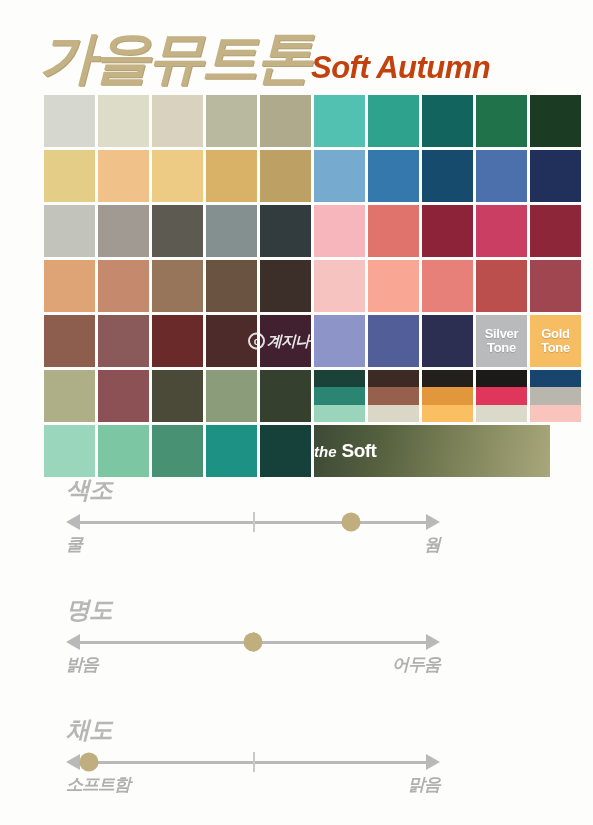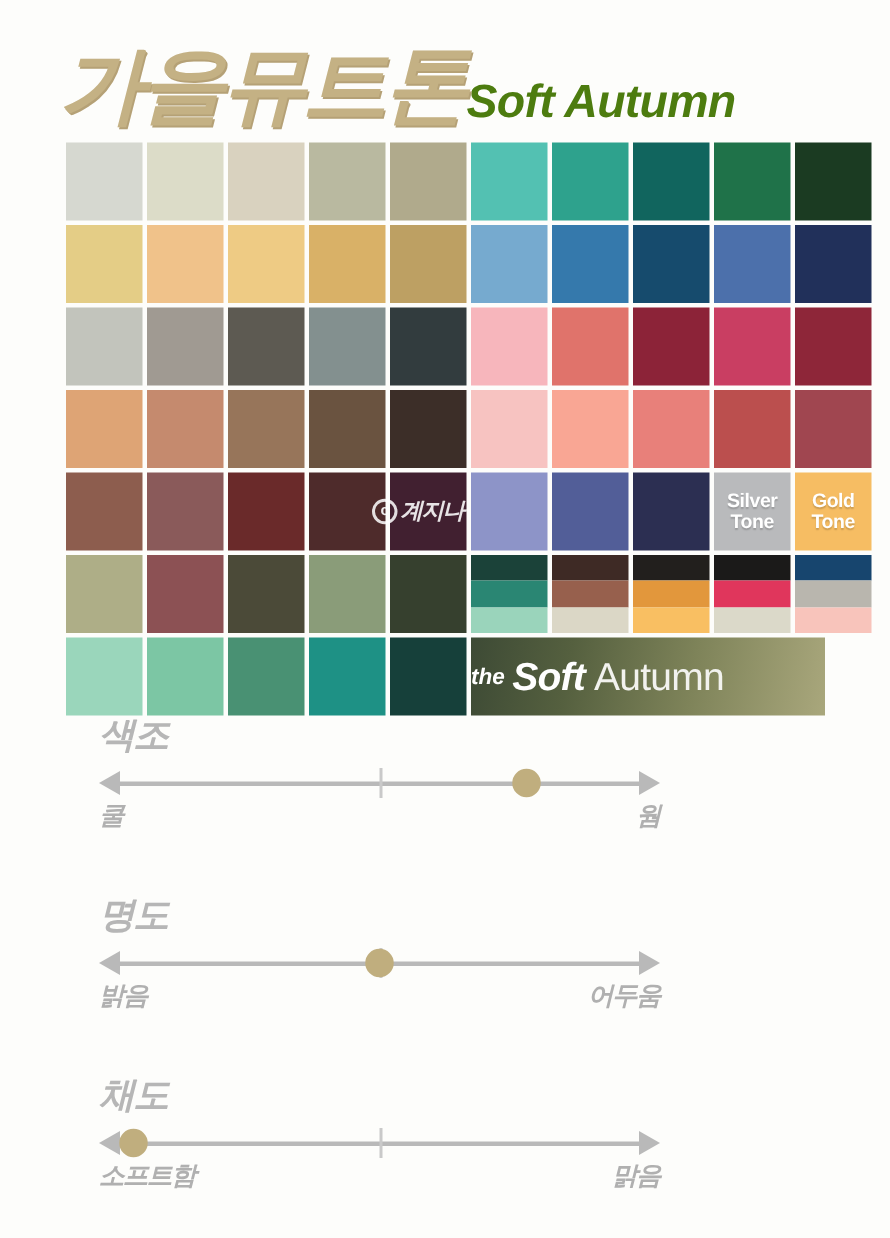--- a/index.html
+++ b/index.html
@@ -21,21 +21,21 @@
     color:#c4b184;
     letter-spacing:-3px;
     line-height:1;
     text-shadow:1px 1px 0 #b5a176;
     transform:scaleX(1.02);
     white-space:nowrap;
     font-family:"DejaVu Sans","Liberation Sans",sans-serif;
   }
   .title-en{
     font-size:31px;font-weight:bold;font-style:italic;
-    color:#4d7c0f;letter-spacing:-0.5px;
+    color:#c2410c;letter-spacing:-0.5px;
     margin-left:4px;margin-bottom:3px;line-height:1;
     white-space:nowrap;
   }
 
   
   .palette{
     position:absolute;left:44px;top:95px;
     width:506px;
     display:flex;flex-direction:column;gap:3px;
   }
@@ -82,21 +82,21 @@
   
   .banner{
     display:flex;align-items:center;justify-content:flex-start;
     padding-right:14px;box-sizing:border-box;
     background:linear-gradient(100deg,#3d4a35 0%,#55603f 28%,#7e8359 62%,#a9a77c 100%);
   }
   .banner .b-the{
     color:#ffffff;font-style:italic;font-size:15px;font-weight:bold;
     margin-right:5px;
   }
-  .banner .b-soft{color:#ffffff;font-size:26px;font-weight:bold;letter-spacing:-0.5px;font-style:italic;}
+  .banner .b-soft{color:#ffffff;font-size:19px;font-weight:bold;letter-spacing:-0.5px;}
   .banner .b-autumn{color:#f2f2ee;font-size:26px;font-weight:normal;letter-spacing:-0.5px;margin-left:6px;}
 
   
   .slider{position:absolute;left:0;width:593px;}
   .slider-label{
     position:absolute;left:66px;top:0;
     font-size:24px;font-weight:bold;font-style:italic;
     color:#b6b6b6;letter-spacing:-1px;line-height:1;
     font-family:"DejaVu Sans","Liberation Sans",sans-serif;
     white-space:nowrap;
@@ -247,21 +247,20 @@
     </div>
     <div class="prow">
       <div class="sw" style="background: rgb(154, 214, 187);"></div>
       <div class="sw" style="background: rgb(124, 198, 164);"></div>
       <div class="sw" style="background: rgb(73, 145, 115);"></div>
       <div class="sw" style="background: rgb(30, 145, 133);"></div>
       <div class="sw" style="background: rgb(22, 64, 58);"></div>
       <div class="sw wide-banner banner">
         <span class="b-the">the</span>
         <span class="b-soft">Soft</span>
-        <span class="b-autumn">Autumn</span>
       </div>
     </div>
   </div>
 
 <div id="sliders">
     <div class="slider" style="top: 478px;">
       <div class="slider-label">색조</div>
       <div class="axis">
         <div class="axis-line"></div>
         <div class="arrow-l"></div>

